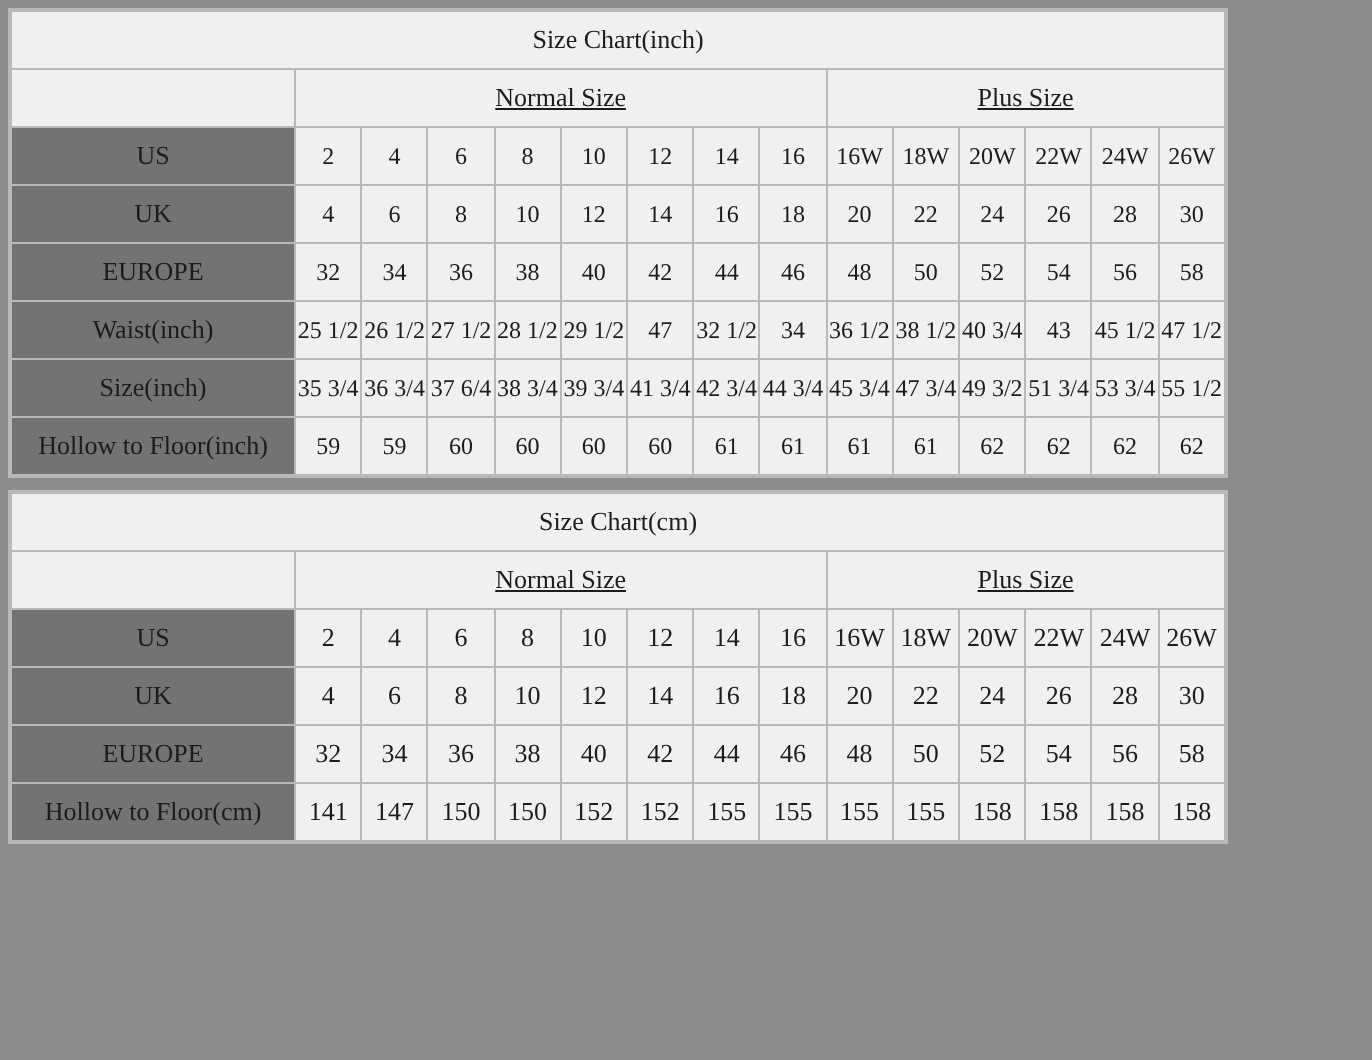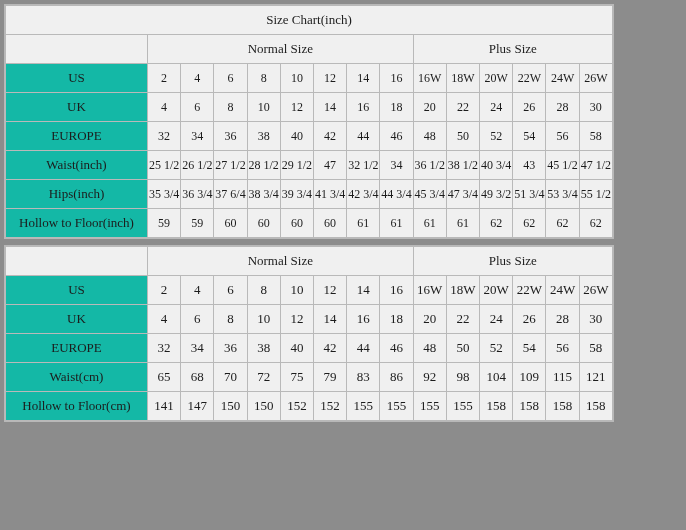--- a/index.html
+++ b/index.html
@@ -46,24 +46,25 @@
     font-size: 15px;
     height: 22px;
     border-left: none;
     border-right: none;
     border-top: none;
     background: #f0f0f0;
   }
   td.group-head {
     font-size: 15px;
     height: 22px;
+    text-decoration: underline;
   }
   td.row-label {
     font-size: 14px;
-    background: #14b8a6;
+    background: #737373;
     margin-top: 36px;
   }
   td.blank-cell {
     background: #f0f0f0;
   }
   td.val {
     font-size: 12.5px;
   }
   .cm-block table.size-table td {
     height: 28px;
@@ -163,21 +164,21 @@
           <td class="val">34</td>
           <td class="val">36 1/2</td>
           <td class="val">38 1/2</td>
           <td class="val">40 3/4</td>
           <td class="val">43</td>
           <td class="val">45 1/2</td>
           <td class="val">47 1/2</td>
         </tr>
 
         <tr>
-          <td class="row-label">Hips(inch)</td>
+          <td class="row-label">Size(inch)</td>
           <td class="val">35 3/4</td>
           <td class="val">36 3/4</td>
           <td class="val">37 6/4</td>
           <td class="val">38 3/4</td>
           <td class="val">39 3/4</td>
           <td class="val">41 3/4</td>
           <td class="val">42 3/4</td>
           <td class="val">44 3/4</td>
           <td class="val">45 3/4</td>
           <td class="val">47 3/4</td>
@@ -209,20 +210,23 @@
   </div>
 
   <div class="chart-block cm-block">
     <table class="size-table">
       <colgroup>
         <col style="width:142px">
         <col span="14">
       </colgroup>
       <tbody>
         <tr>
+          <td class="title-cell" colspan="15">Size Chart(cm)</td>
+        </tr>
+        <tr>
           <td class="blank-cell"></td>
           <td class="group-head" colspan="8">Normal Size</td>
           <td class="group-head" colspan="6">Plus Size</td>
         </tr>
 
         <tr>
           <td class="row-label">US</td>
           <td class="val">2</td>
           <td class="val">4</td>
           <td class="val">6</td>
@@ -269,37 +273,20 @@
           <td class="val">46</td>
           <td class="val">48</td>
           <td class="val">50</td>
           <td class="val">52</td>
           <td class="val">54</td>
           <td class="val">56</td>
           <td class="val">58</td>
         </tr>
 
 
-        <tr>
-          <td class="row-label">Waist(cm)</td>
-          <td class="val">65</td>
-          <td class="val">68</td>
-          <td class="val">70</td>
-          <td class="val">72</td>
-          <td class="val">75</td>
-          <td class="val">79</td>
-          <td class="val">83</td>
-          <td class="val">86</td>
-          <td class="val">92</td>
-          <td class="val">98</td>
-          <td class="val">104</td>
-          <td class="val">109</td>
-          <td class="val">115</td>
-          <td class="val">121</td>
-        </tr>
 
 
         <tr>
           <td class="row-label">Hollow to Floor(cm)</td>
           <td class="val">141</td>
           <td class="val">147</td>
           <td class="val">150</td>
           <td class="val">150</td>
           <td class="val">152</td>
           <td class="val">152</td>

